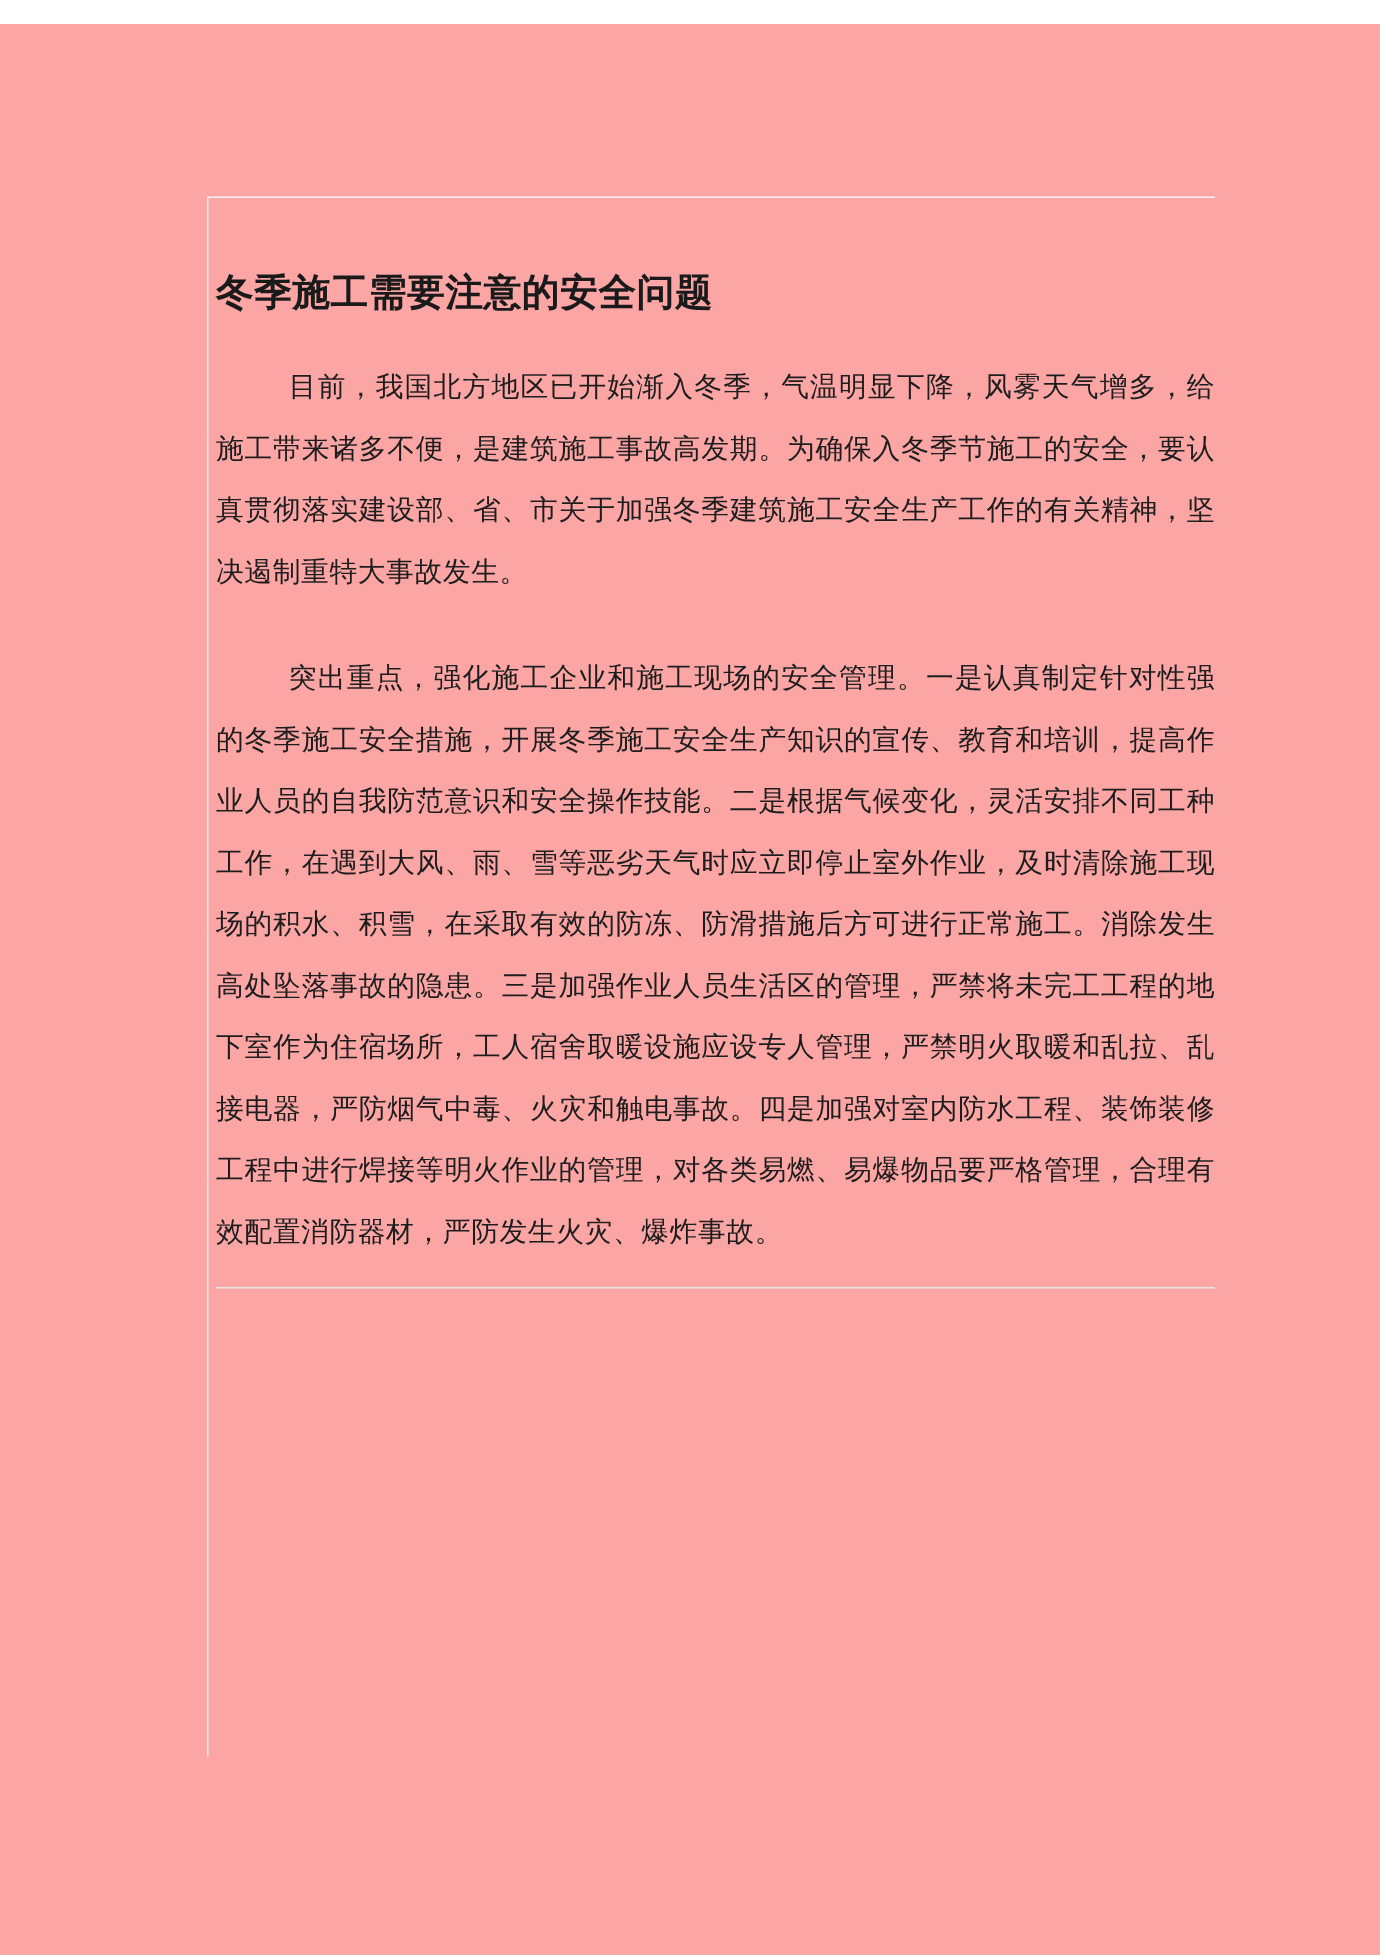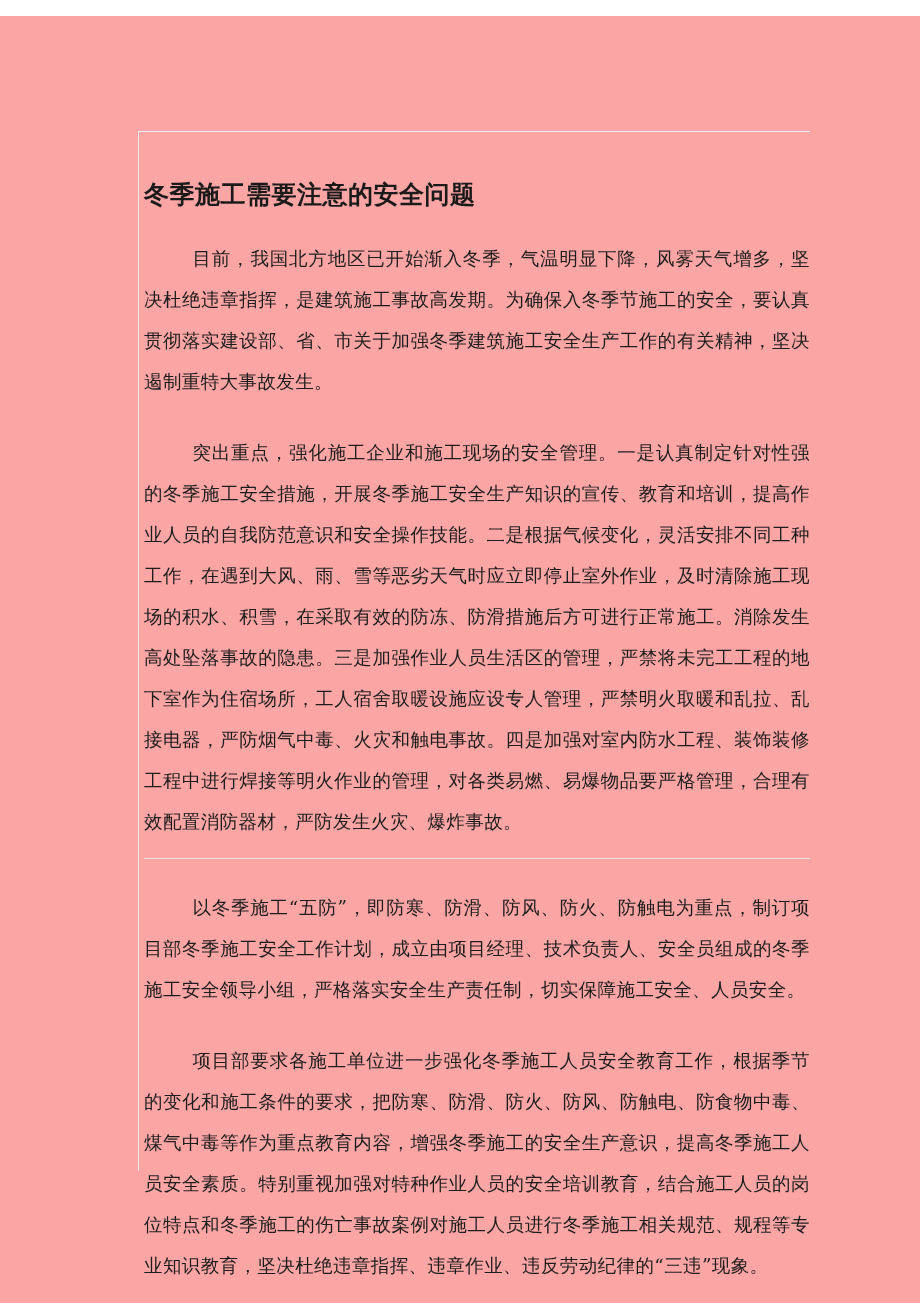--- a/index.html
+++ b/index.html
@@ -105,30 +105,28 @@
 
 <div class="page">
 
   <div class="frame-top"></div>
   <div class="frame-left"></div>
 
   <h1 class="doc-title">冬季施工需要注意的安全问题</h1>
 
   <div class="body-wrap">
 
-    <p class="para"><span class="indent"></span><span>目前，我国北方地区已开始渐入冬季，气温明显下降，风雾天气增多，坚决杜绝违章指挥，是建筑施工事故高发期。为确保入冬季节施工的安全，要认真贯彻落实建设部、省、市关于加强冬季建筑施工安全生产工作的有关精神，坚决遏制重特大事故发生。</span></p>
+    <p class="para"><span class="indent"></span><span>目前，我国北方地区已开始渐入冬季，气温明显下降，风雾天气增多，给施工带来诸多不便，是建筑施工事故高发期。为确保入冬季节施工的安全，要认真贯彻落实建设部、省、市关于加强冬季建筑施工安全生产工作的有关精神，坚决遏制重特大事故发生。</span></p>
 
     <div class="gap-a"></div>
 
     <p class="para underlined"><span class="indent"></span><span>突出重点，强化施工企业和施工现场的安全管理。一是认真制定针对性强的冬季施工安全措施，开展冬季施工安全生产知识的宣传、教育和培训，提高作业人员的自我防范意识和安全操作技能。二是根据气候变化，灵活安排不同工种工作，在遇到大风、雨、雪等恶劣天气时应立即停止室外作业，及时清除施工现场的积水、积雪，在采取有效的防冻、防滑措施后方可进行正常施工。消除发生高处坠落事故的隐患。三是加强作业人员生活区的管理，严禁将未完工工程的地下室作为住宿场所，工人宿舍取暖设施应设专人管理，严禁明火取暖和乱拉、乱接电器，严防烟气中毒、火灾和触电事故。四是加强对室内防水工程、装饰装修工程中进行焊接等明火作业的管理，对各类易燃、易爆物品要严格管理，合理有效配置消防器材，严防发生火灾、爆炸事故。</span></p>
 
     <div class="pad-top-small"></div>
     <div class="soft-rule"></div>
     <div class="gap-b"></div>
 
-    <p class="para"><span class="indent"></span><span>以冬季施工“五防”，即防寒、防滑、防风、防火、防触电为重点，制订项目部冬季施工安全工作计划，成立由项目经理、技术负责人、安全员组成的冬季施工安全领导小组，严格落实安全生产责任制，切实保障施工安全、人员安全。</span></p>
 
     <div class="gap-d"></div>
 
-    <p class="para"><span class="indent"></span><span>项目部要求各施工单位进一步强化冬季施工人员安全教育工作，根据季节的变化和施工条件的要求，把防寒、防滑、防火、防风、防触电、防食物中毒、煤气中毒等作为重点教育内容，增强冬季施工的安全生产意识，提高冬季施工人员安全素质。特别重视加强对特种作业人员的安全培训教育，结合施工人员的岗位特点和冬季施工的伤亡事故案例对施工人员进行冬季施工相关规范、规程等专业知识教育，坚决杜绝违章指挥、违章作业、违反劳动纪律的“三违”现象。</span></p>
 
   </div>
 </div>
 
 </body></html>

